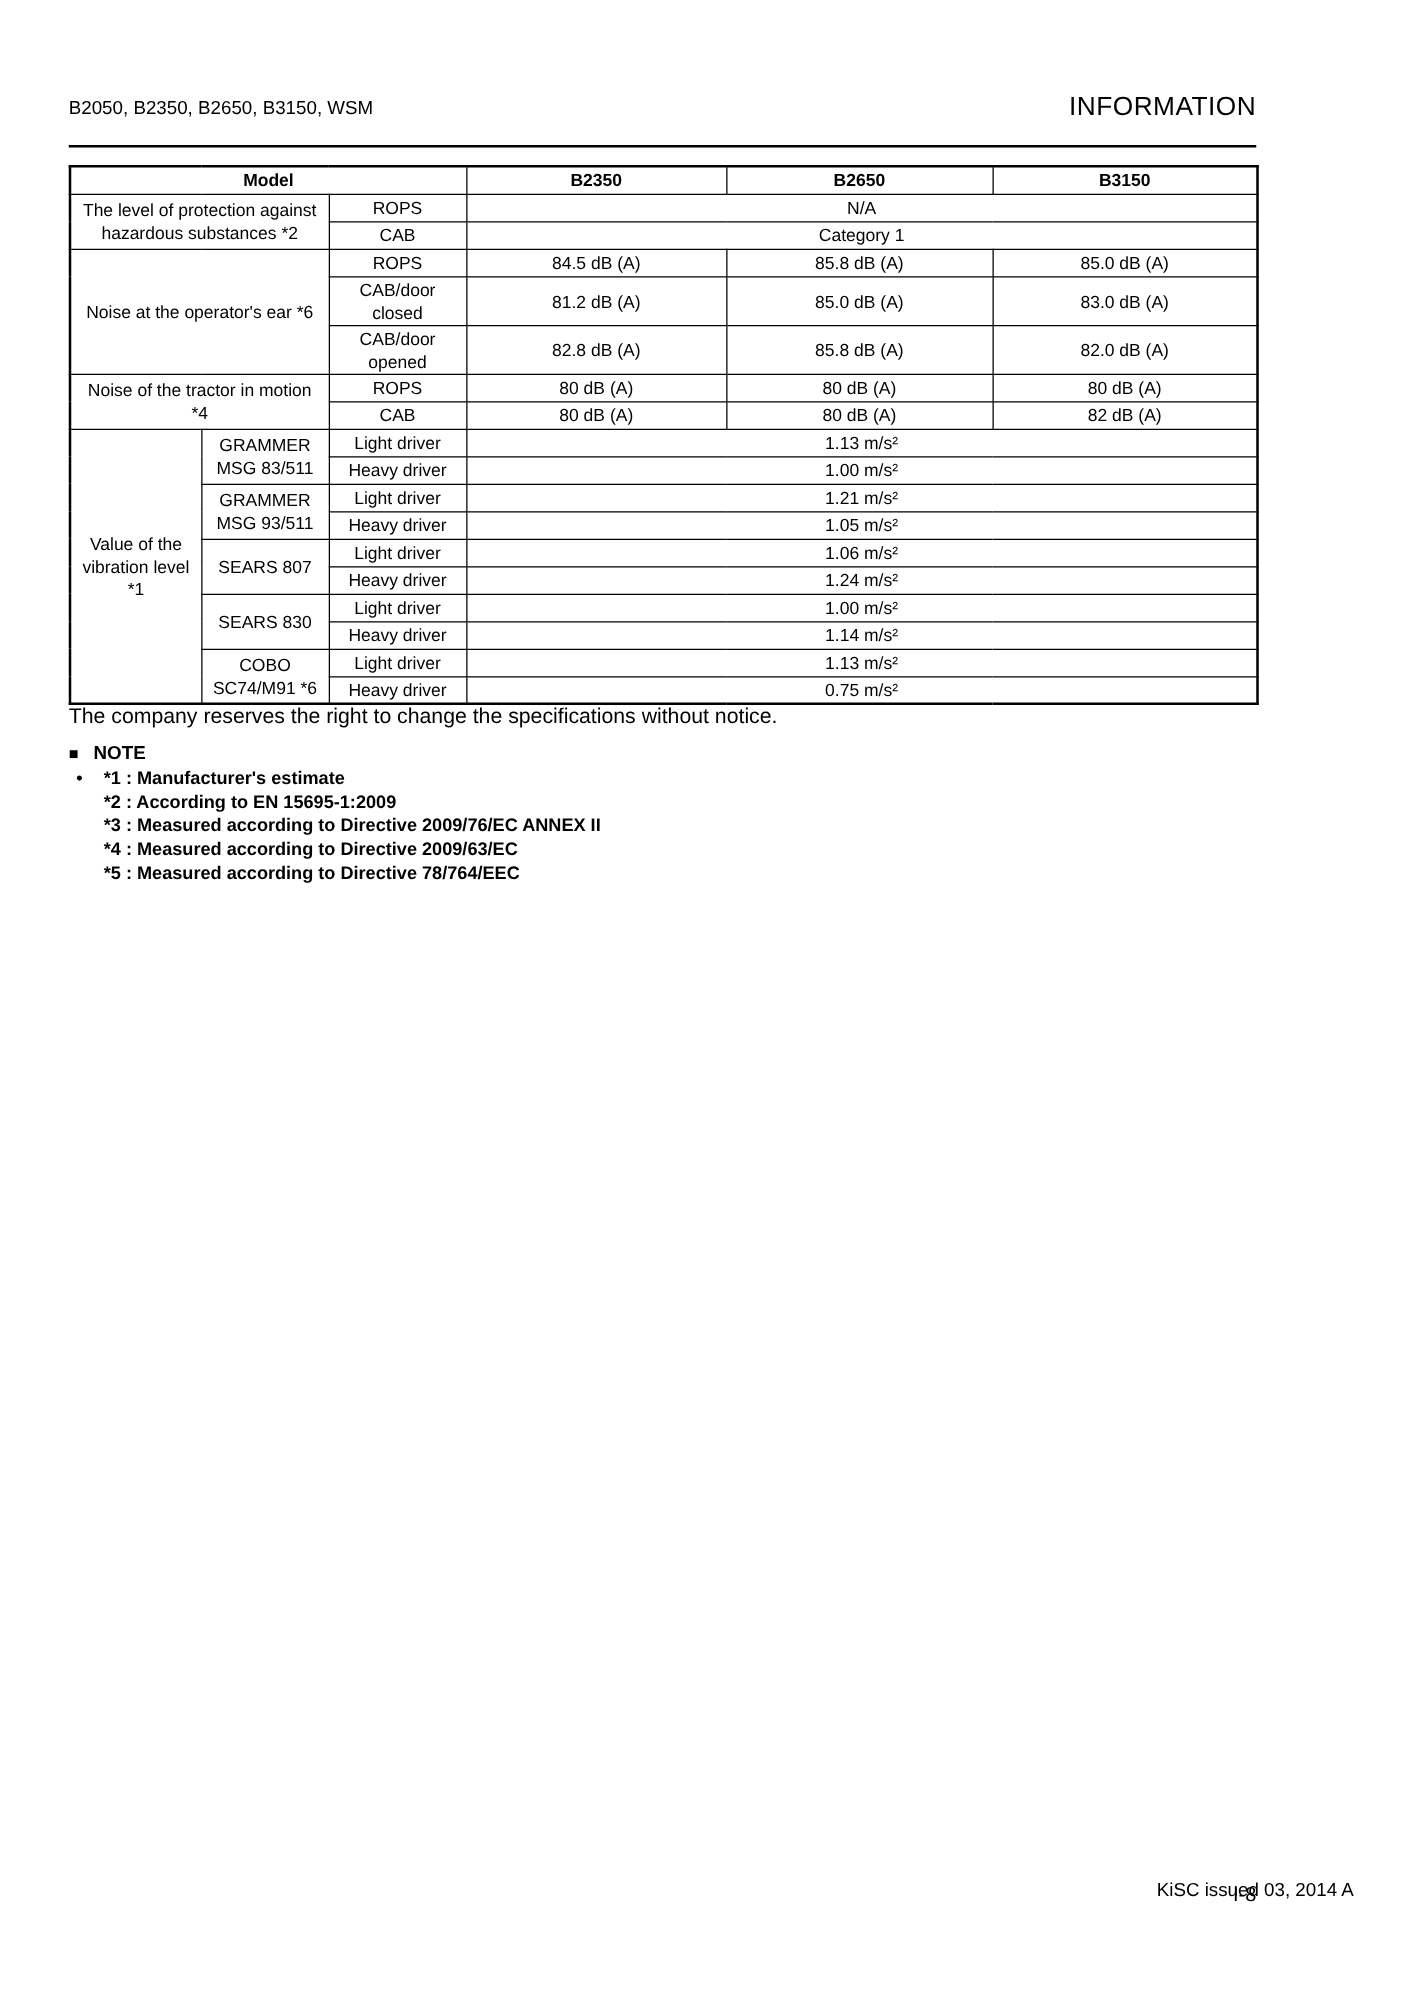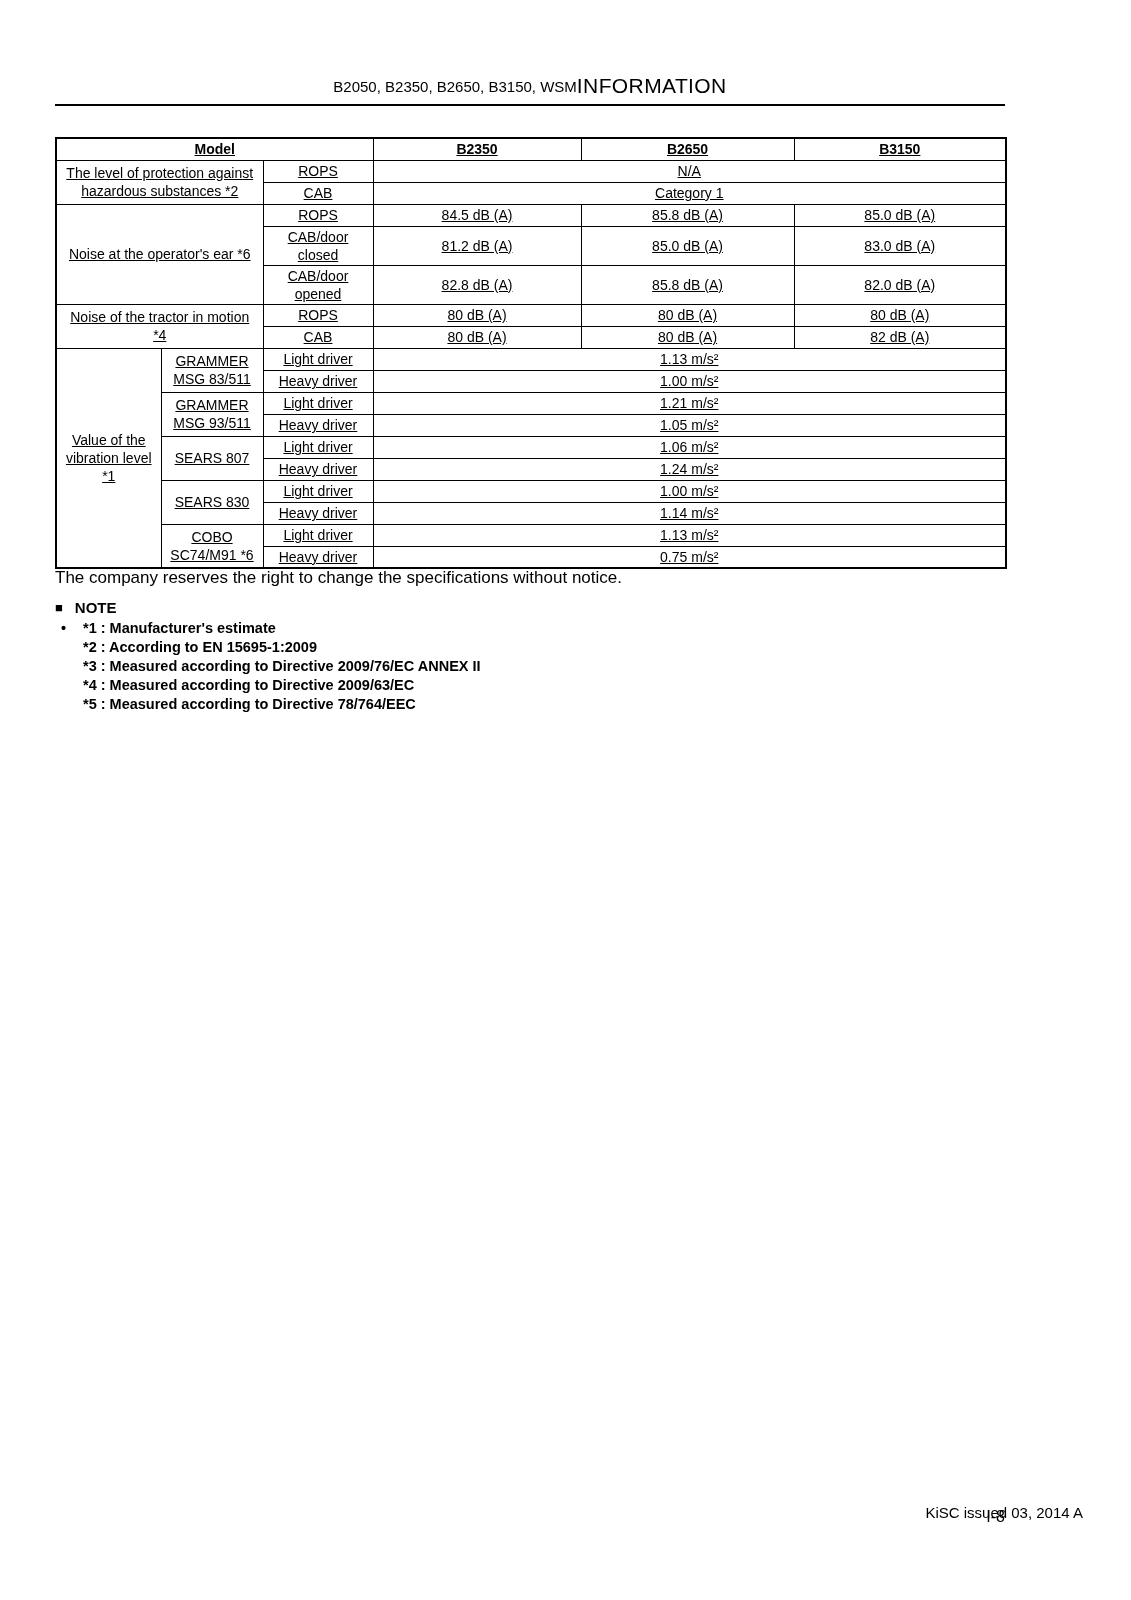--- a/index.html
+++ b/index.html
@@ -2,28 +2,28 @@
 <html><head>
 <meta charset="utf-8">
 <style>
   * { box-sizing: border-box; }
   html, body { margin: 0; padding: 0; background: #ffffff; }
   body { font-family: "Liberation Sans", "DejaVu Sans", sans-serif; color: #000; }
   .page { position: relative; width: 1131px; height: 1600px; background: #fff; overflow: hidden; }
   .content { position: absolute; left: 55px; top: 76px; width: 950px; }
 
   
-  .page-header { display: flex; justify-content: center; align-items: flex-end;
-                 border-bottom: 2px solid #000; padding-bottom: 8px; }
+  .page-header { display: flex; justify-content: space-between; align-items: flex-end;
+                 border-bottom: 2px solid #000; padding-bottom: 20px; }
   .header-left { font-size: 15px; line-height: 18px; }
   .header-right { font-size: 21px; line-height: 20px; letter-spacing: 0.4px; }
 
   
   .spec-table { border-collapse: collapse; table-layout: fixed; width: 950px;
-                margin-top: 31px; border: 2px solid #000; text-decoration: underline; }
+                margin-top: 14px; border: 2px solid #000; }
   .spec-table col.c1 { width: 105px; }
   .spec-table col.c2 { width: 102px; }
   .spec-table col.c3 { width: 110px; }
   .spec-table col.c4 { width: 208px; }
   .spec-table col.c5 { width: 213px; }
   .spec-table col.c6 { width: 212px; }
   .spec-table tr { height: 22px; }
   .spec-table th, .spec-table td { border: 1px solid #000; font-size: 14px; line-height: 18px;
                                    padding: 1px 5px; vertical-align: middle; overflow: hidden; text-align: center; }
   .spec-table th { font-weight: 700; text-align: center; }

